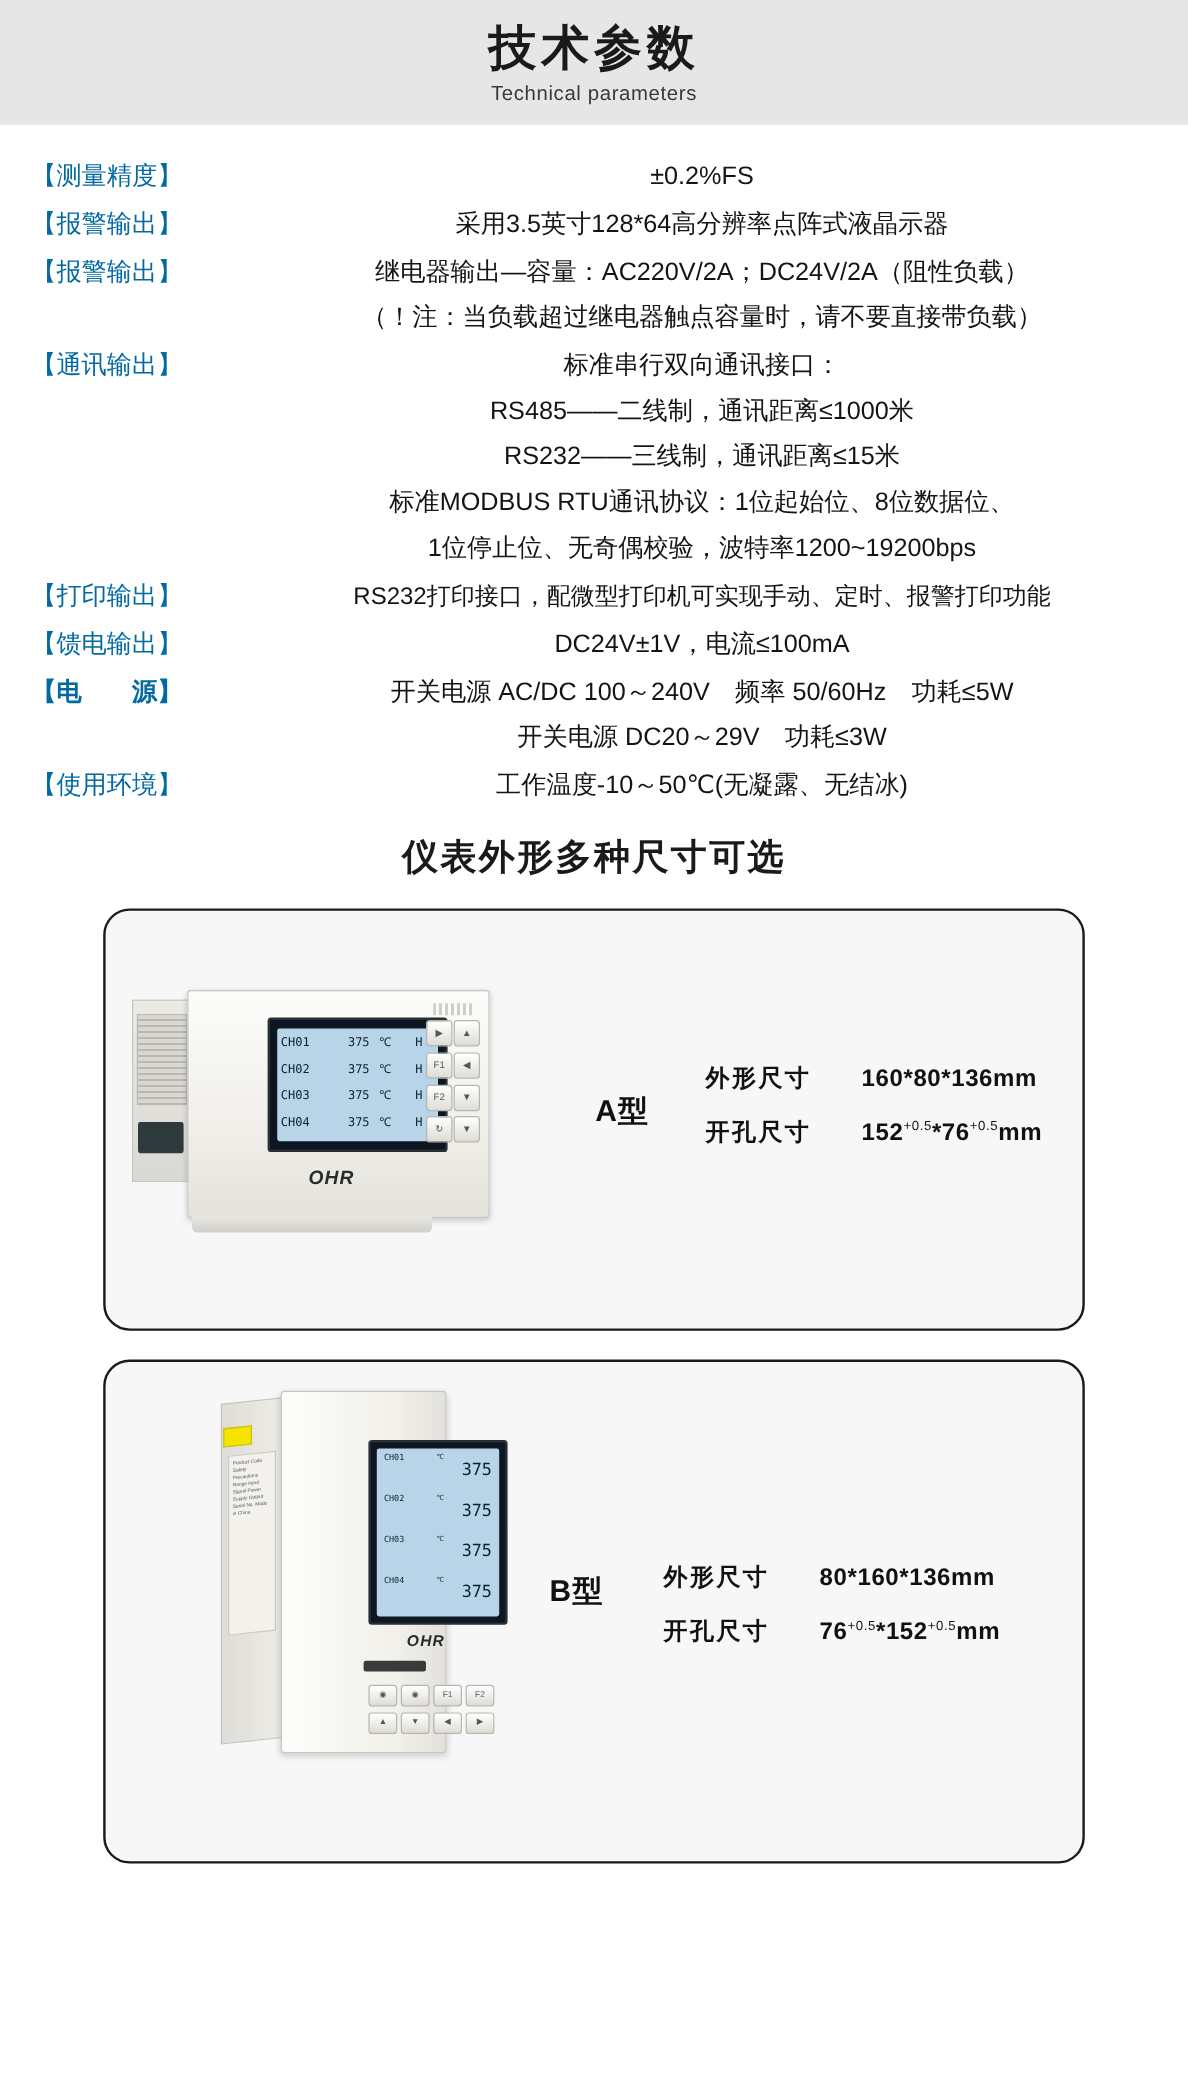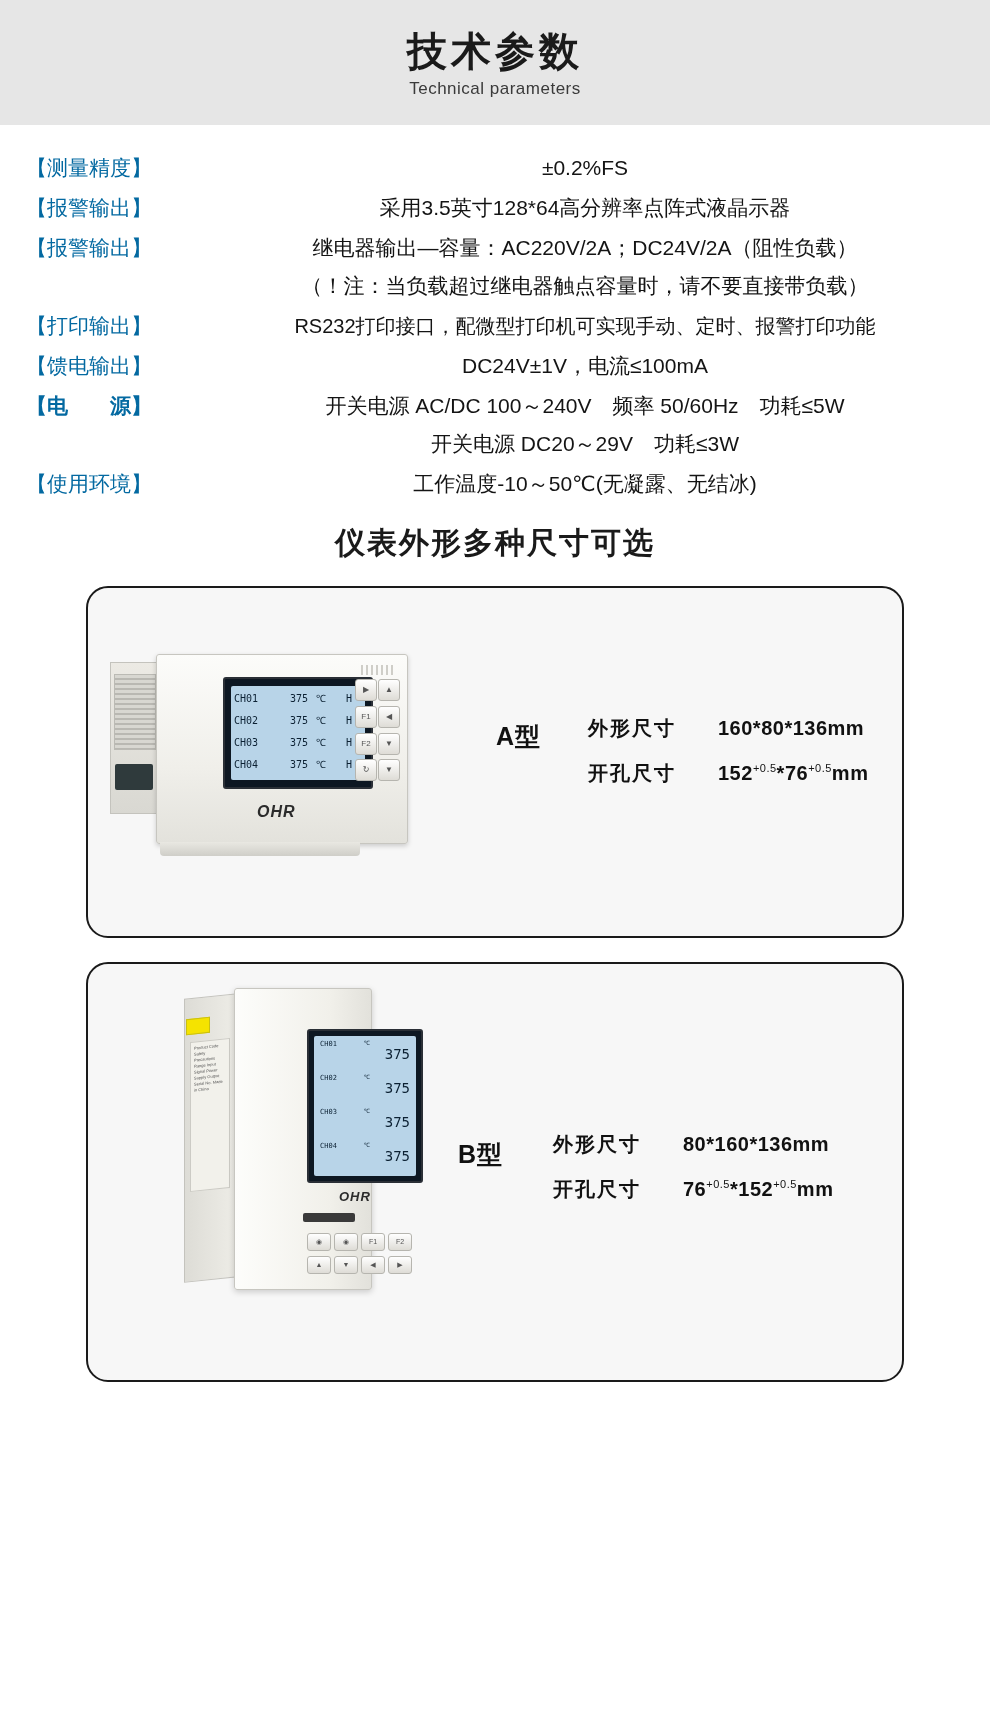--- a/index.html
+++ b/index.html
@@ -15,21 +15,21 @@
     overflow: hidden;
   }
   .page {
     position: relative;
     width: 990px;
     height: 1731px;
   }
 
   
   .header {
-    height: 125px;
+    height: 104px;
     background: #e6e6e6;
     display: flex;
     flex-direction: column;
     align-items: center;
     justify-content: center;
   }
   .header-title {
     font-size: 40px;
     font-weight: bold;
     letter-spacing: 4px;
@@ -439,20 +439,30 @@
     </div>
 
     <div class="spec-row">
       <div class="spec-label">【报警输出】</div>
       <div class="spec-body">
         <div class="spec-line">继电器输出—容量：AC220V/2A；DC24V/2A（阻性负载）</div>
         <div class="spec-line">（！注：当负载超过继电器触点容量时，请不要直接带负载）</div>
       </div>
     </div>
 
+    <div class="spec-row">
+      <div class="spec-label">【通讯输出】</div>
+      <div class="spec-body">
+        <div class="spec-line">标准串行双向通讯接口：</div>
+        <div class="spec-line">RS485——二线制，通讯距离≤1000米</div>
+        <div class="spec-line">RS232——三线制，通讯距离≤15米</div>
+        <div class="spec-line">标准MODBUS RTU通讯协议：1位起始位、8位数据位、</div>
+        <div class="spec-line">1位停止位、无奇偶校验，波特率1200~19200bps</div>
+      </div>
+    </div>
 
     <div class="spec-row">
       <div class="spec-label">【打印输出】</div>
       <div class="spec-body">
         <div class="spec-line small">RS232打印接口，配微型打印机可实现手动、定时、报警打印功能</div>
       </div>
     </div>
 
     <div class="spec-row">
       <div class="spec-label">【馈电输出】</div>
@@ -525,21 +535,21 @@
             <div class="key">F2</div>
             <div class="key">▼</div>
             <div class="key">↻</div>
             <div class="key">▼</div>
           </div>
           <div class="brand">OHR</div>
         </div>
         <div class="foot"></div>
       </div>
 
-      <div class="model-tag" style="left:408px; top:132px;">A型</div>
+      <div class="model-tag" style="left:408px; top:150px;">A型</div>
 
       <div class="dim-block" style="left:500px;">
         <div class="dim-row">
           <span class="dim-key">外形尺寸</span>
           <span class="dim-val">160*80*136mm</span>
         </div>
         <div class="dim-row">
           <span class="dim-key">开孔尺寸</span>
           <span class="dim-val">
             <span>152</span><sup class="tol">+0.5</sup><span>*</span><span>76</span><sup class="tol">+0.5</sup><span>mm</span>

